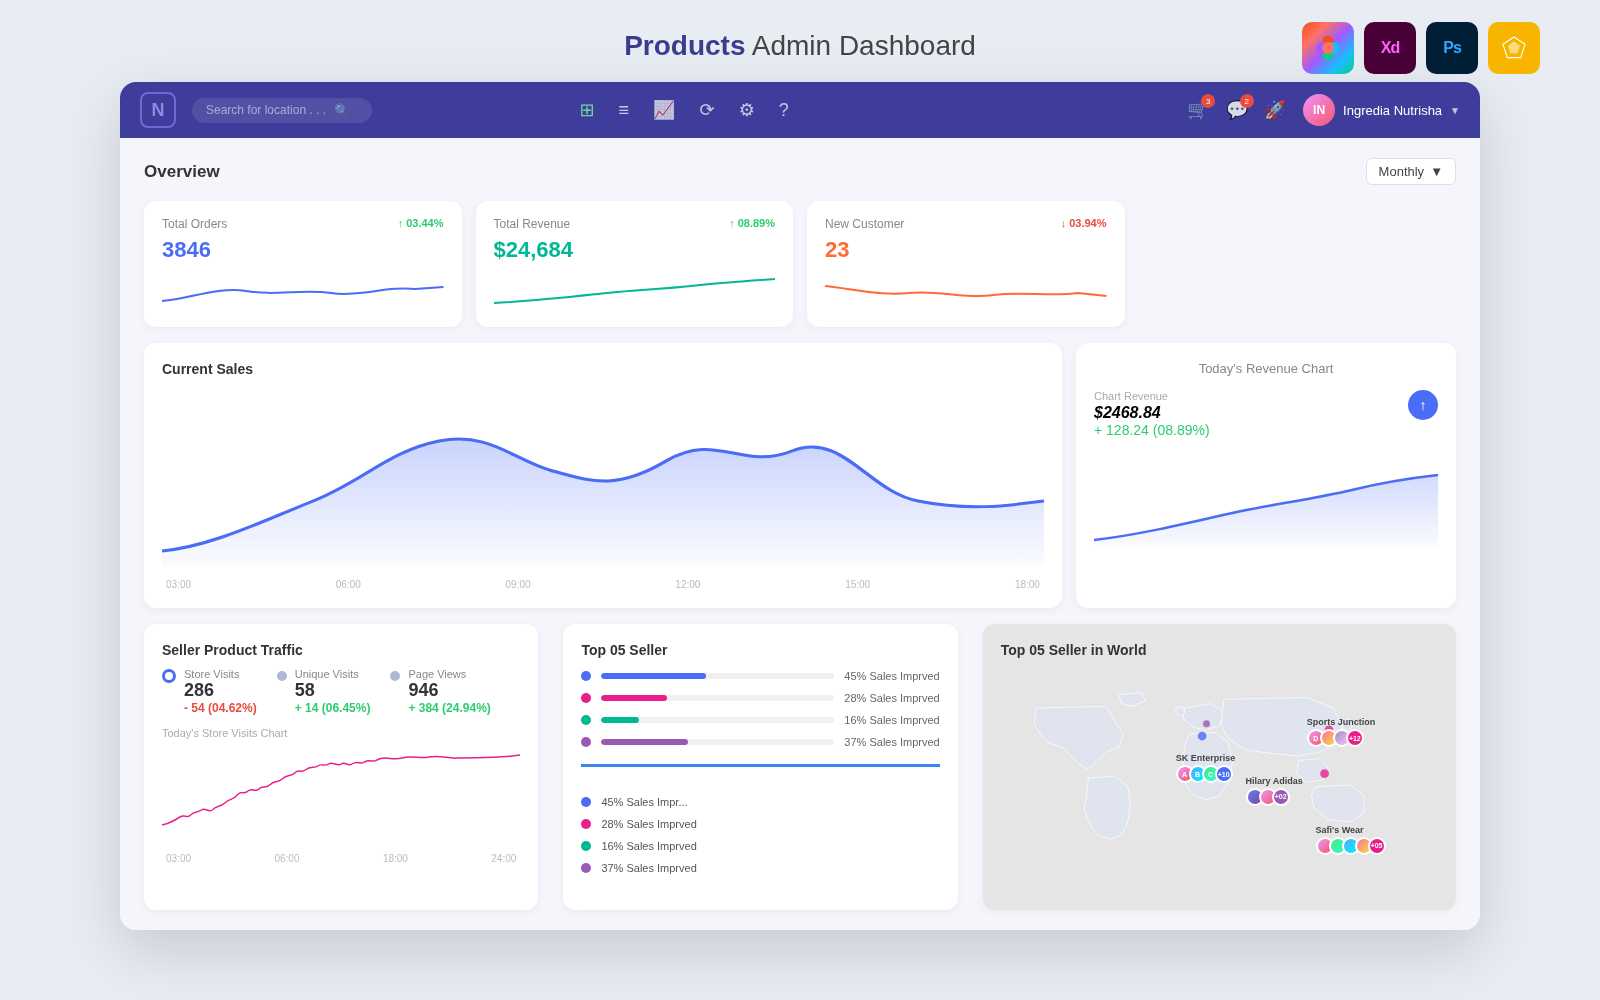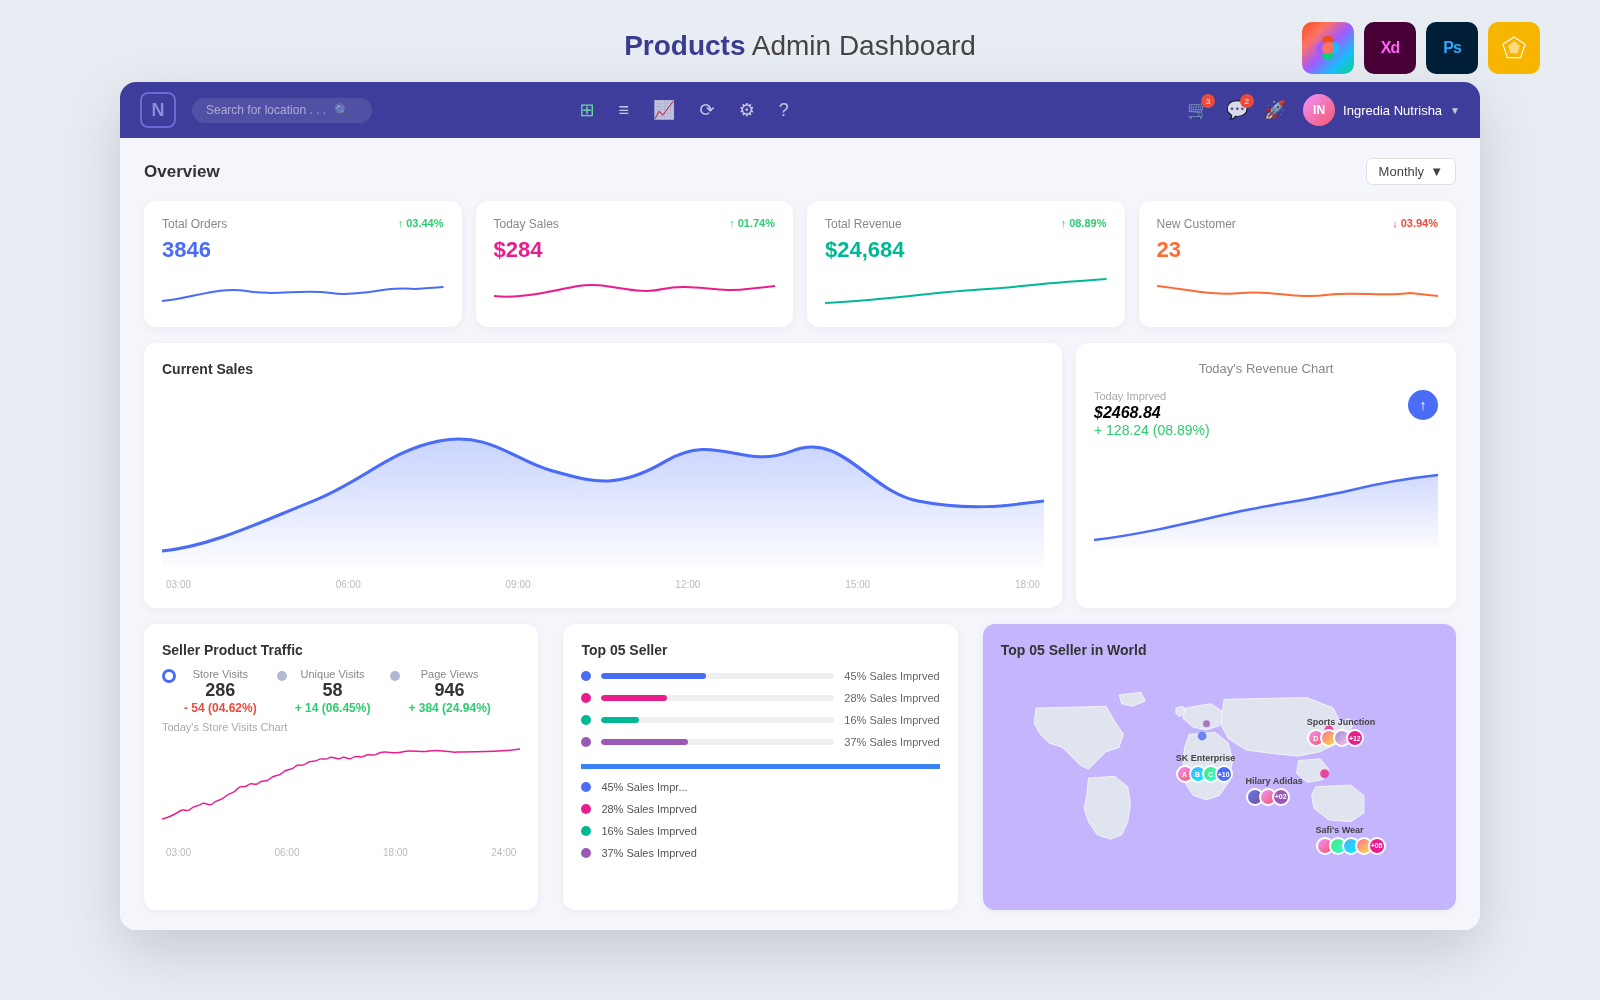--- a/index.html
+++ b/index.html
@@ -312,22 +312,21 @@
     }
     .traffic-title {
       font-size: 14px;
       font-weight: 600;
       color: #333;
       margin-bottom: 10px;
     }
     .traffic-metrics {
       display: flex;
       gap: 20px;
-      margin-bottom: 6px;
-      text-align: center;
+      margin-bottom: 12px;
     }
     .traffic-metric {
       display: flex;
       align-items: flex-start;
       gap: 8px;
     }
     .traffic-dot {
       width: 10px;
       height: 10px;
       border-radius: 50%;
@@ -377,21 +376,21 @@
       background: #f0f0f0;
       border-radius: 4px;
       height: 6px;
       overflow: hidden;
     }
     .seller-bar { height: 100%; border-radius: 4px; }
     .seller-label { font-size: 11px; color: #666; }
 
     
     .map-card {
-      background: #c4b5fd;
+      background: #e5e5e5;
       border-radius: 12px;
       padding: 18px;
       box-shadow: 0 2px 8px rgba(0,0,0,0.05);
       position: relative;
       overflow: hidden;
     }
     .map-title {
       font-size: 14px;
       font-weight: 600;
       color: #333;
@@ -486,30 +485,20 @@
         <div class="stat-card-header">
           <div class="stat-label">Total Orders</div>
           <div class="stat-change up">↑ 03.44%</div>
         </div>
         <div class="stat-value blue">3846</div>
         <svg class="stat-sparkline" viewBox="0 0 200 40" preserveAspectRatio="none">
           <path d="M0,30 C20,28 40,15 60,20 C80,25 100,18 120,22 C140,26 160,15 180,18 L200,16" fill="none" stroke="#4a6cf7" stroke-width="2"></path>
         </svg>
       </div>
 
-      <div class="stat-card">
-        <div class="stat-card-header">
-          <div class="stat-label">Today Sales</div>
-          <div class="stat-change up">↑ 01.74%</div>
-        </div>
-        <div class="stat-value pink">$284</div>
-        <svg class="stat-sparkline" viewBox="0 0 200 40" preserveAspectRatio="none">
-          <path d="M0,25 C20,28 40,20 60,15 C80,10 100,25 120,18 C140,12 160,22 180,18 L200,15" fill="none" stroke="#e91e8c" stroke-width="2"></path>
-        </svg>
-      </div>
 
       <div class="stat-card">
         <div class="stat-card-header">
           <div class="stat-label">Total Revenue</div>
           <div class="stat-change up">↑ 08.89%</div>
         </div>
         <div class="stat-value green">$24,684</div>
         <svg class="stat-sparkline" viewBox="0 0 200 40" preserveAspectRatio="none">
           <path d="M0,32 C30,30 60,25 80,22 C100,19 120,18 140,15 C160,12 180,10 200,8" fill="none" stroke="#00b894" stroke-width="2"></path>
         </svg>
@@ -549,21 +538,21 @@
           <span class="x-label">15:00</span>
           <span class="x-label">18:00</span>
         </div>
       </div>
 
       <div class="revenue-card">
         <div class="revenue-title">Today's Revenue Chart</div>
 
         <div style="display:flex; justify-content:space-between; align-items:flex-start; margin-bottom:18px;">
           <div class="revenue-stat">
-            <div class="revenue-stat-label">Today Imprved</div>
+            <div class="revenue-stat-label">Chart Revenue</div>
             <div>
               <span class="revenue-stat-value">$2468.84</span>
             </div>
             <div style="font-size:14px; color:#2ecc71;">+ 128.24 (08.89%)</div>
           </div>
           <div class="revenue-btn">↑</div>
         </div>
 
         
         <svg width="100%" height="80" viewBox="0 0 320 80" preserveAspectRatio="none" style="margin-bottom:14px;">
@@ -651,21 +640,21 @@
             <span class="seller-label">16% Sales Imprved</span>
           </div>
           <div class="seller-item">
             <div class="seller-dot" style="background:#9b59b6;"></div>
             <div class="seller-bar-wrap">
               <div class="seller-bar" style="width:37%; background:#9b59b6;"></div>
             </div>
             <span class="seller-label">37% Sales Imprved</span>
           </div>
         </div>
-        <div style="margin-top:16px; border-top:5px solid #3b82f6; padding-top:12px;">
+        <div style="margin-top:16px; border-top:3px solid #3b82f6; padding-top:29px;">
           <div class="seller-item">
             <div class="seller-dot" style="background:#4a6cf7;"></div>
             <span class="seller-label" style="color:#555;">45% Sales Impr...</span>
           </div>
           <div class="seller-item">
             <div class="seller-dot" style="background:#e91e8c;"></div>
             <span class="seller-label" style="color:#555;">28% Sales Imprved</span>
           </div>
           <div class="seller-item">
             <div class="seller-dot" style="background:#00b894;"></div>

